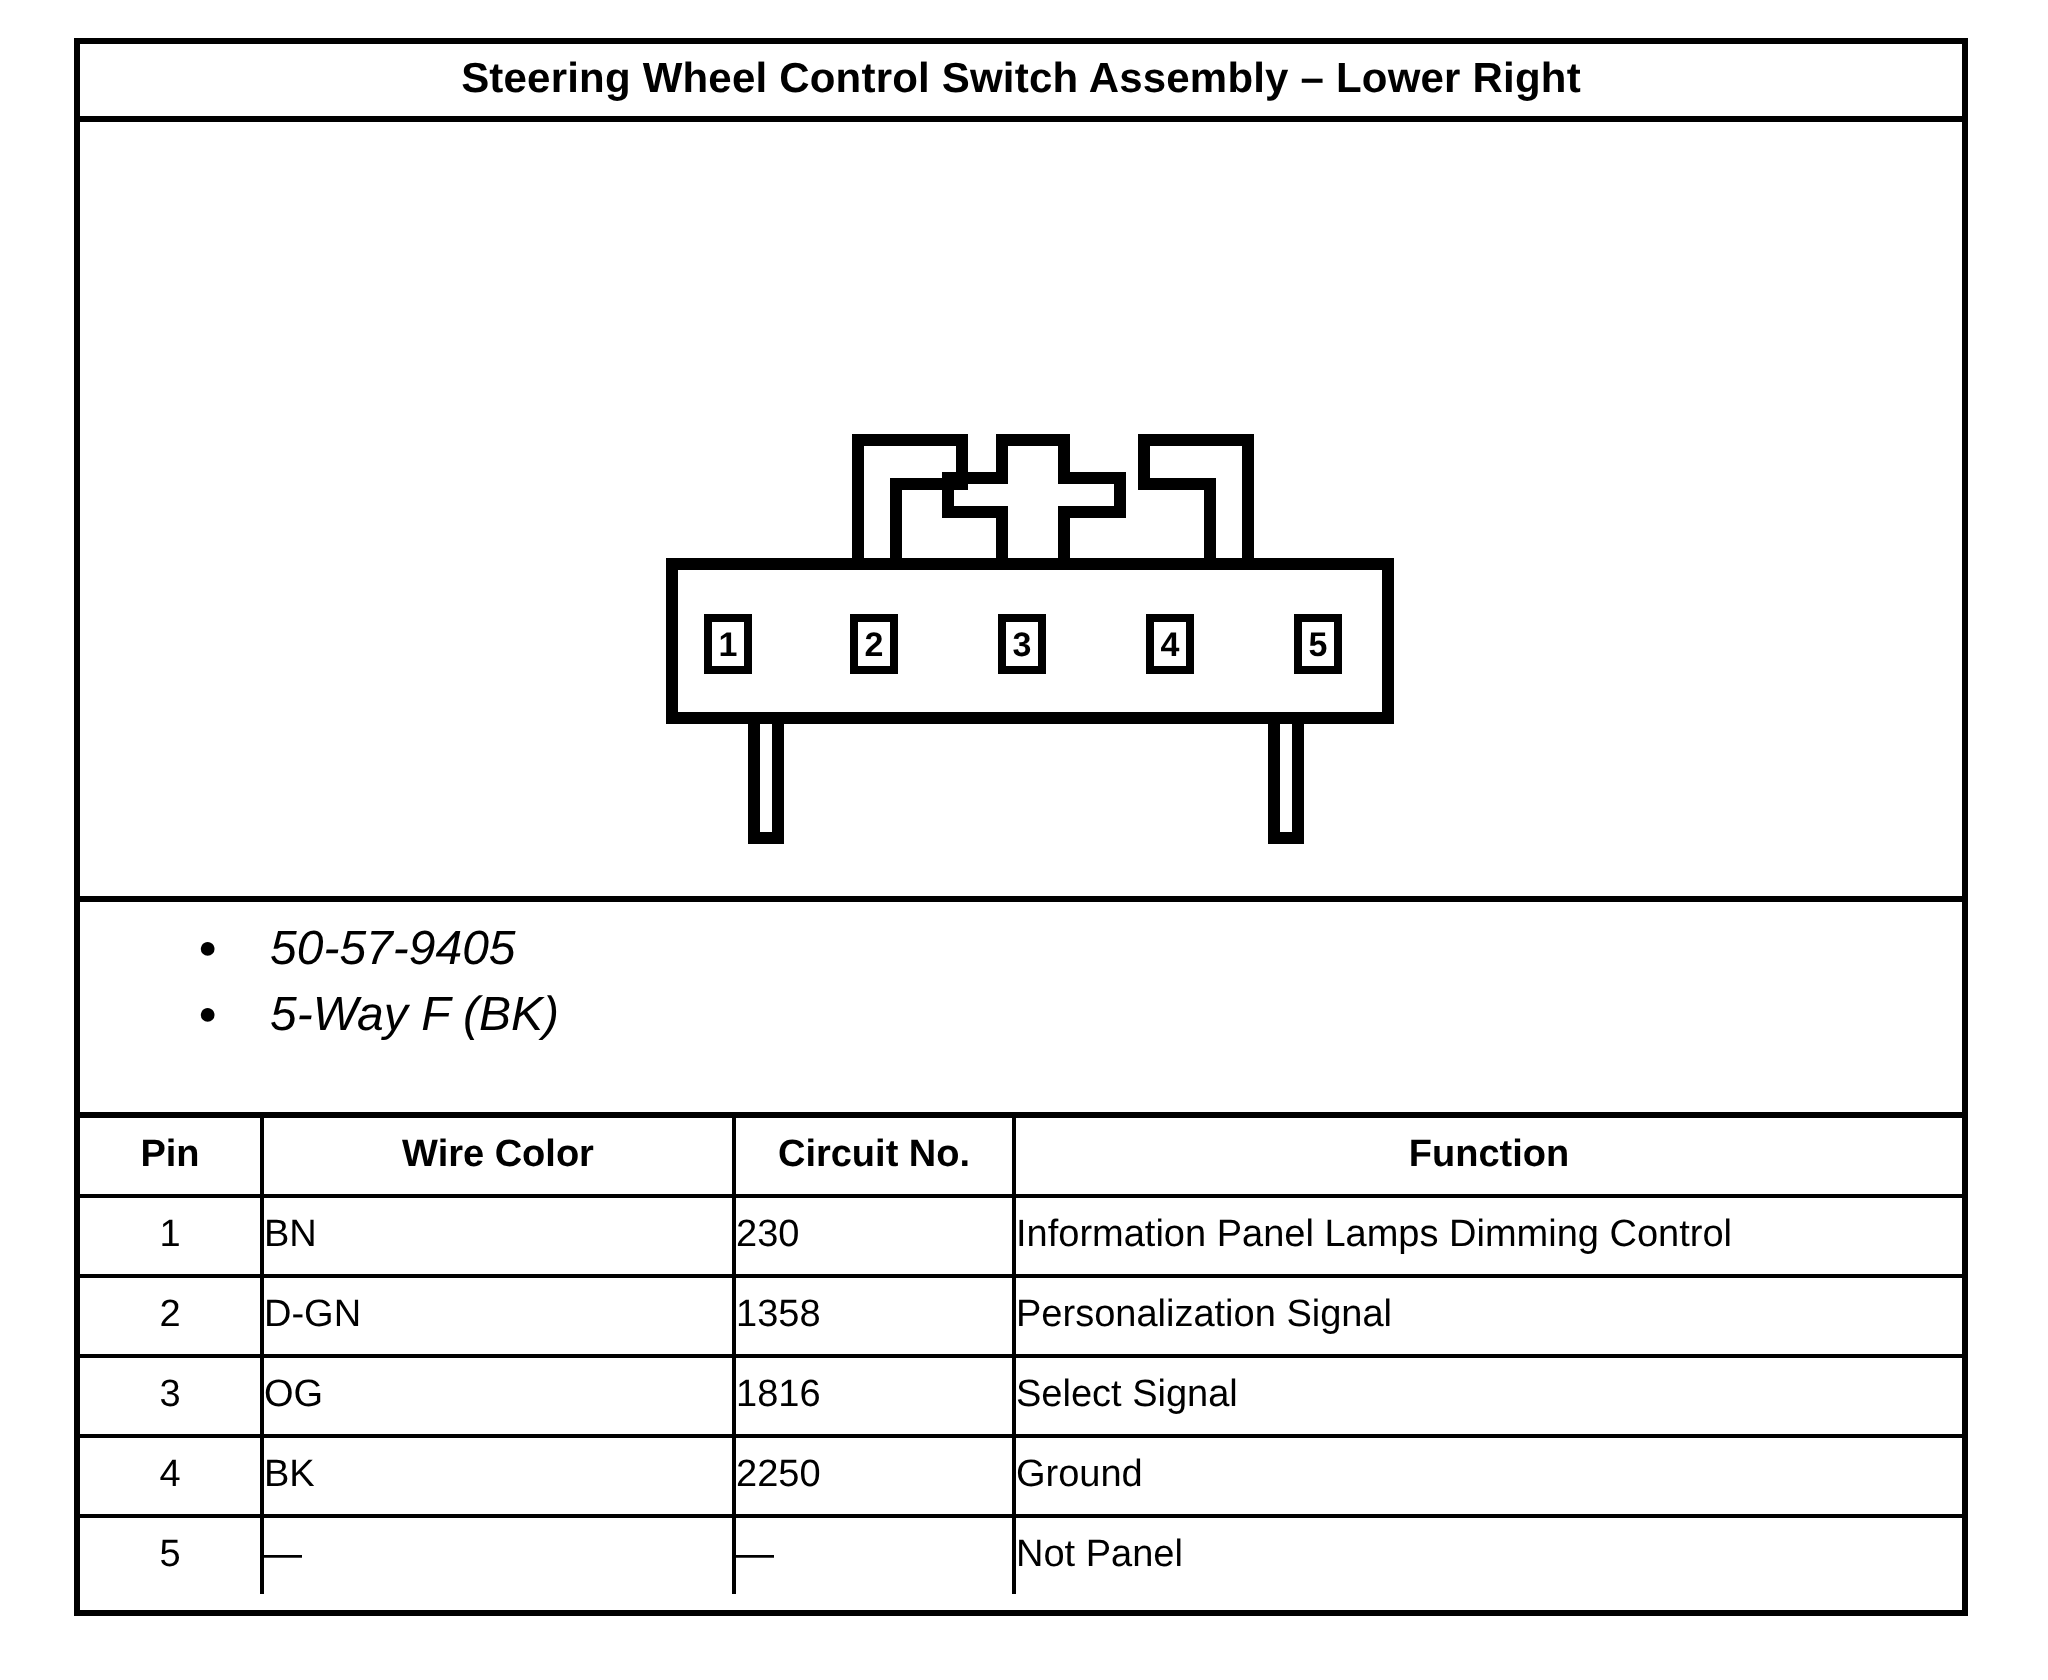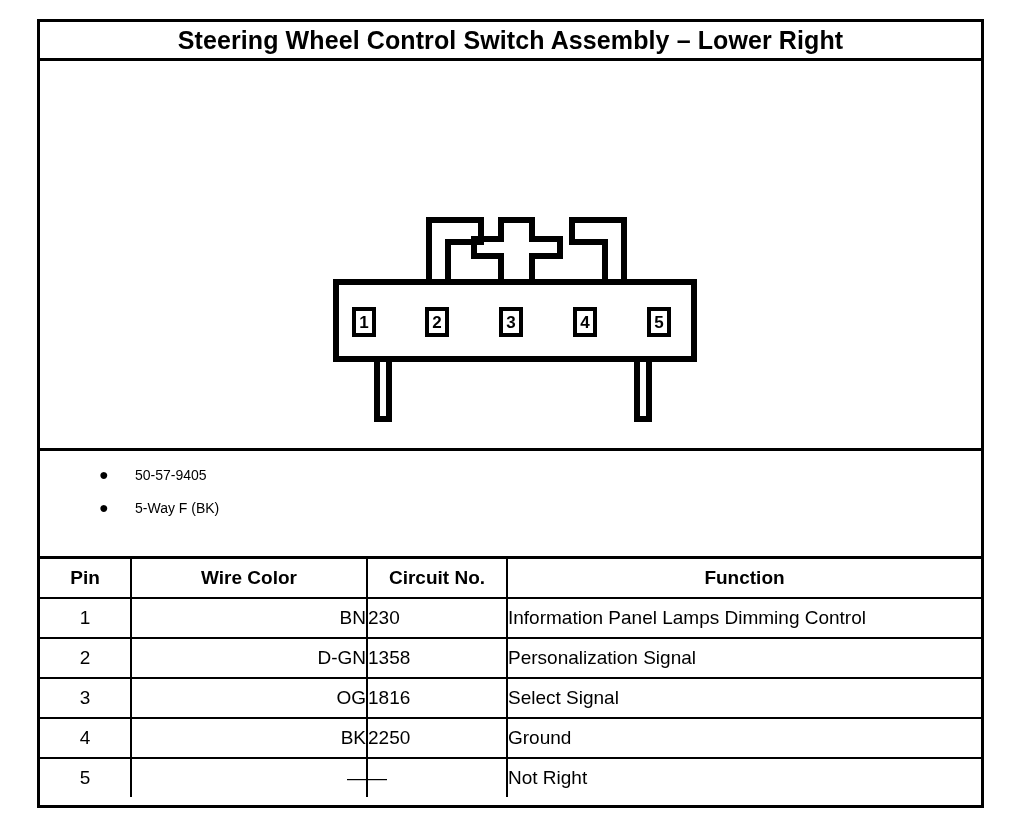--- a/index.html
+++ b/index.html
@@ -29,21 +29,21 @@
   
   .title-row {
     height: 39px;
     box-sizing: border-box;
     border-bottom: 3px solid #000;
     display: flex;
     align-items: center;
     justify-content: center;
   }
   .title-text {
-    font-size: 25px;
+    font-size: 21px;
     font-weight: bold;
     letter-spacing: 0.1px;
     white-space: nowrap;
   }
 
   
   .diagram-row {
     height: 390px;
     box-sizing: border-box;
     border-bottom: 3px solid #000;
@@ -87,22 +87,23 @@
     align-items: center;
     height: 33px;
   }
   .cpi-bullet {
     width: 36px;
     font-size: 16px;
     line-height: 1;
     text-align: left;
   }
   .cpi-item-text {
-    font-size: 14px;
+    font-size: 24px;
     white-space: nowrap;
+    font-style: italic;
   }
 
   
   .pin-table {
     border-collapse: collapse;
     width: 100%;
     table-layout: fixed;
   }
   .pin-table td, .pin-table th {
     border: 2px solid #000;
@@ -110,21 +111,21 @@
     font-size: 19px;
     font-weight: normal;
     padding: 0;
     vertical-align: middle;
   }
   .pin-table thead th {
     font-weight: bold;
     text-align: center;
   }
   .col-pin      { width: 90px;  text-align: center; margin-left: 36px; }
-  .col-wire     { width: 234px; text-align: right; }
+  .col-wire     { width: 234px; text-align: left; }
   .col-circuit  { width: 138px; }
   .col-function { text-align: left; padding-left: 5px; }
 
   .pin-table tr td:first-child,
   .pin-table tr th:first-child { border-left: none; }
   .pin-table tr td:last-child,
   .pin-table tr th:last-child  { border-right: none; }
   .pin-table thead th { border-top: none; }
   .pin-table tbody tr:last-child td { border-bottom: none; }
 </style>
@@ -216,18 +217,18 @@
       <tr>
         <td class="col-pin">4</td>
         <td class="col-wire">BK</td>
         <td class="col-circuit">2250</td>
         <td class="col-function">Ground</td>
       </tr>
       <tr>
         <td class="col-pin">5</td>
         <td class="col-wire">—</td>
         <td class="col-circuit">—</td>
-        <td class="col-function">Not Right</td>
+        <td class="col-function">Not Panel</td>
       </tr>
     </tbody>
   </table>
 
 </div>
 
 </body></html>

